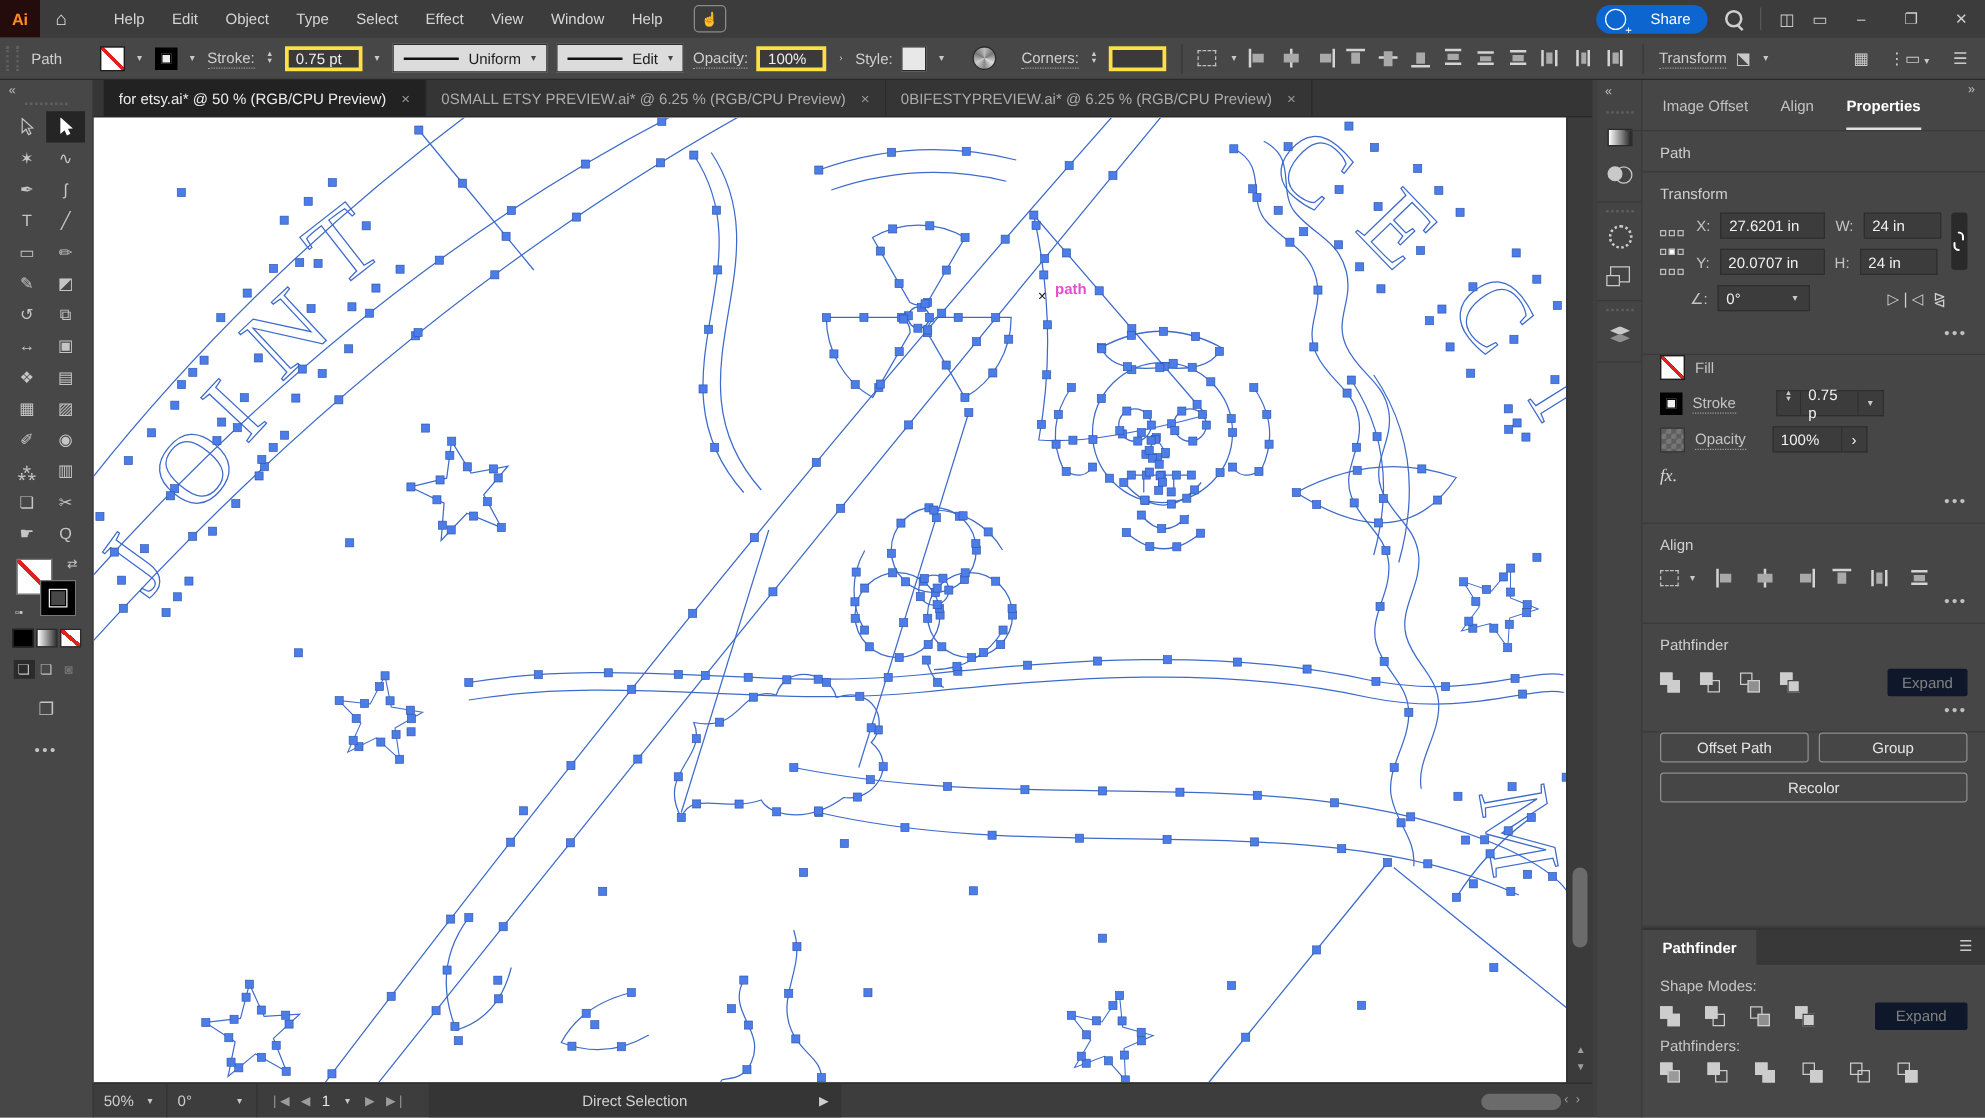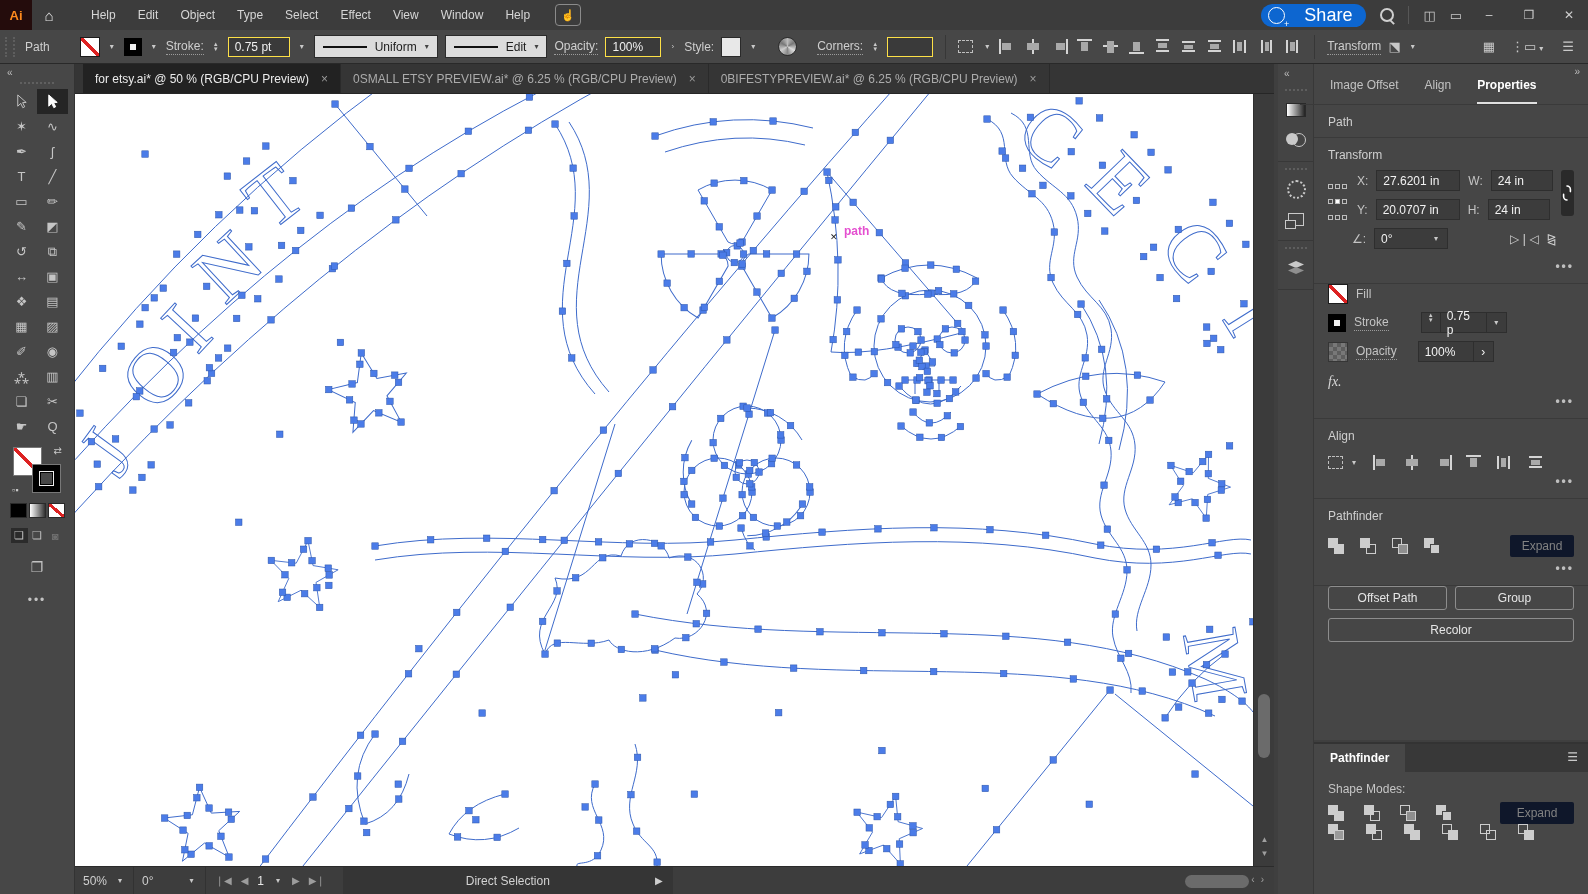--- a/index.html
+++ b/index.html
@@ -11,41 +11,41 @@
             display:flex;align-items:center;border-bottom:1px solid #2d2d2d}
   .ai-logo{width:32px;height:30px;background:#240c0c;color:#ff8a1d;font-weight:bold;font-size:13px;
            display:flex;align-items:center;justify-content:center}
   .home{width:34px;text-align:center;font-size:15px;color:#e4e4e4}
   .menus{display:flex;margin-left:14px}
   .menu-item{padding:0 11px;height:30px;display:flex;align-items:center;color:#d6d6d6}
   .touch-tool{width:24px;height:20px;border:1px solid #8b8b8b;border-radius:4px;margin-left:14px;
               display:flex;align-items:center;justify-content:center;font-size:11px;color:#ddd}
   .tb-right{margin-left:auto;display:flex;align-items:center;gap:14px;padding-right:6px}
   .share-btn{background:#0d66d0;height:23px;border-radius:13px;display:flex;align-items:center;
-             gap:19px;padding:0 14px 0 7px;color:#fff;font-size:18px}
+             gap:19px;padding:0 14px 0 7px;color:#fff;font-size:12px}
   .avatar{width:15px;height:15px;border:1.5px solid #fff;border-radius:50%;position:relative}
   .avatar::after{content:"+";position:absolute;right:-5px;bottom:-6px;font-size:9px;color:#fff}
   .mag{width:10px;height:10px;border:2px solid #cfcfcf;border-radius:50%;position:relative;display:inline-block}
   .mag::after{content:"";position:absolute;width:2px;height:6px;background:#cfcfcf;left:9px;top:9px;transform:rotate(-45deg)}
   .ws-ic{color:#c9c9c9;font-size:13px}
   .win-sep{width:1px;height:18px;background:#575757}
   .winbtn{width:26px;text-align:center;color:#cfcfcf;font-size:12px}
   
   .controlbar{position:absolute;left:0;top:30px;width:1588px;height:34px;background:#474747;
               border-bottom:1px solid #292929;display:flex;align-items:center;gap:7px;padding-left:2px;box-sizing:border-box}
   .drag-dots{width:6px;height:20px;border-left:2px dotted #5e5e5e;border-right:2px dotted #5e5e5e;margin:0 3px}
   .cb-label{color:#cfcfcf}
   .ul{border-bottom:1px dotted #9b9b9b;padding-bottom:1px}
   .chev{font-size:8px;color:#c9c9c9;padding:0 3px}
   .sw-none{width:18px;height:18px;border:1px solid #1c1c1c;background:
       linear-gradient(to top right,#fff 44%,#dd2222 44%,#dd2222 56%,#fff 56%)}
   .sw-stroke{width:18px;height:18px;background:#000;position:relative}
   .sw-stroke::after{content:"";position:absolute;inset:5px;background:#efefef;border:1px solid #000}
   .stepper{display:flex;flex-direction:column;font-size:6px;line-height:5px;color:#c9c9c9;padding:0 2px}
-  .field{background:#3a3a3a;border:1px solid #fde047;height:20px;display:flex;align-items:center;
+  .field{background:#3a3a3a;border:3px solid #fde047;height:20px;display:flex;align-items:center;
          padding:0 6px;color:#efefef;box-sizing:border-box}
   .lightdrop{background:#dcdcdc;color:#1d1d1d;height:21px;display:flex;align-items:center;
              padding:0 8px;gap:8px;border:1px solid #2b2b2b}
   .pline{width:44px;height:2px;background:#111}
   .recolor-wheel{width:17px;height:17px;border-radius:50%;
       background:conic-gradient(#bbb,#777,#ddd,#888,#ccc,#777,#bbb);border:1px solid #2c2c2c}
   .alignto{width:13px;height:11px;border:1px dashed #bfbfbf;margin-right:2px}
   .cb-sep{width:1px;height:24px;background:#373737;margin:0 5px}
   .cb-right{margin-left:auto;display:flex;align-items:center;gap:16px;padding-right:14px;color:#c9c9c9;font-size:13px}
   
@@ -1146,20 +1146,21 @@
       <div class="pf-label">Shape Modes:</div>
       <div class="icon-row" style="padding:0">
         <span id="pf-modes-b" style="display:flex;gap:20px">
             <span class="pfic unite"></span>
             <span class="pfic minus-front"></span>
             <span class="pfic intersect"></span>
             <span class="pfic exclude"></span>
           </span>
         <span class="btn btn-expand" style="width:74px;margin-left:auto">Expand</span>
       </div>
+      <div class="pf-label">Pathfinders:</div>
       <div class="icon-row" style="padding:0">
         <span id="pf-list" style="display:flex;gap:22px">
             <span class="pfic divide"></span>
             <span class="pfic trim"></span>
             <span class="pfic merge"></span>
             <span class="pfic crop"></span>
             <span class="pfic outline"></span>
             <span class="pfic minus-back"></span>
           </span>
       </div>

